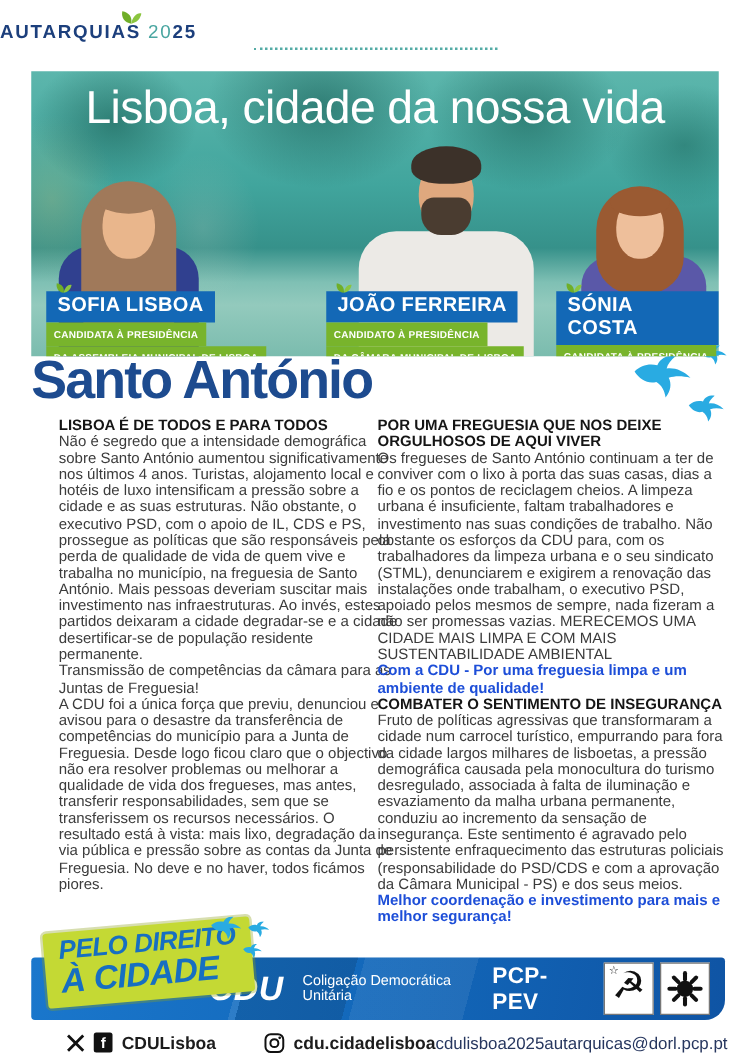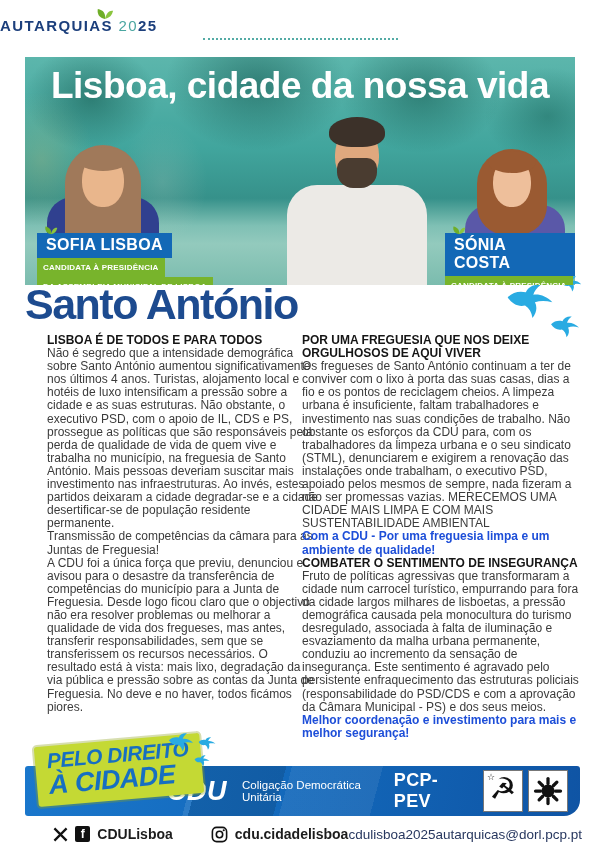--- a/index.html
+++ b/index.html
@@ -20,21 +20,21 @@
         background:linear-gradient(180deg,#5cb6ac 0%,#41a59d 40%,#36918a 62%,#7fc0b4 74%,#93cabd 82%,#7bbcae 100%);}
   .hero::before{content:"";position:absolute;inset:0;
         background:
           radial-gradient(95px 75px at 12% 18%,rgba(17,86,76,.55),transparent 70%),
           radial-gradient(130px 95px at 42% 12%,rgba(14,78,70,.50),transparent 70%),
           radial-gradient(115px 85px at 72% 16%,rgba(16,84,74,.50),transparent 70%),
           radial-gradient(90px 70px at 95% 26%,rgba(20,92,82,.45),transparent 70%),
           radial-gradient(70px 90px at 3% 45%,rgba(205,190,120,.28),transparent 75%),
           radial-gradient(60px 80px at 25% 55%,rgba(220,215,200,.18),transparent 75%);}
   .hero-headline{position:absolute;top:8px;left:0;width:100%;text-align:center;z-index:6;
-        color:#fff;font-size:37px;font-weight:bold;letter-spacing:-.5px;}
+        color:#fff;font-size:37px;font-weight:normal;letter-spacing:-.5px;}
   .bench{position:absolute;left:438px;top:190px;width:74px;height:14px;background:#2d6e57;
         border-radius:3px;opacity:.9;}
   .bench::before{content:"";position:absolute;left:4px;top:-10px;width:66px;height:8px;
         background:#2d6e57;border-radius:2px;}
 
   
   .person div{position:absolute;}
   .hair-sofia{left:40px;top:88px;width:76px;height:130px;background:#a0795a;border-radius:38px 38px 26px 26px;z-index:3;}
   .body-sofia{left:22px;top:140px;width:112px;height:90px;background:#30408f;border-radius:26px 26px 0 0;z-index:2;}
   .face-sofia{left:57px;top:96px;width:42px;height:54px;background:#e9b68c;border-radius:50% 50% 46% 46%;z-index:4;}
@@ -162,20 +162,28 @@
 
     <div class="hero-headline">Lisboa, cidade da nossa vida</div>
 
     <div class="banner banner-sofia">
       <svg class="leaf-small" width="14" height="10" viewBox="0 0 20 14">
           <use href="#leaf-shape"></use>
         </svg>
       <div class="name-bar">SOFIA LISBOA</div>
       <div class="role-chip">CANDIDATA À PRESIDÊNCIA</div>
       <div class="role-chip">DA ASSEMBLEIA MUNICIPAL DE LISBOA</div>
+    </div>
+    <div class="banner banner-joao">
+      <svg class="leaf-small" width="14" height="10" viewBox="0 0 20 14">
+          <use href="#leaf-shape"></use>
+        </svg>
+      <div class="name-bar">JOÃO FERREIRA</div>
+      <div class="role-chip">CANDIDATO À PRESIDÊNCIA</div>
+      <div class="role-chip">DA CÂMARA MUNICIPAL DE LISBOA</div>
     </div>
     <div class="banner banner-sonia">
       <svg class="leaf-small" width="14" height="10" viewBox="0 0 20 14">
           <use href="#leaf-shape"></use>
         </svg>
       <div class="name-bar">SÓNIA COSTA</div>
       <div class="role-chip">CANDIDATA À PRESIDÊNCIA</div>
 
     </div>
   </div>

